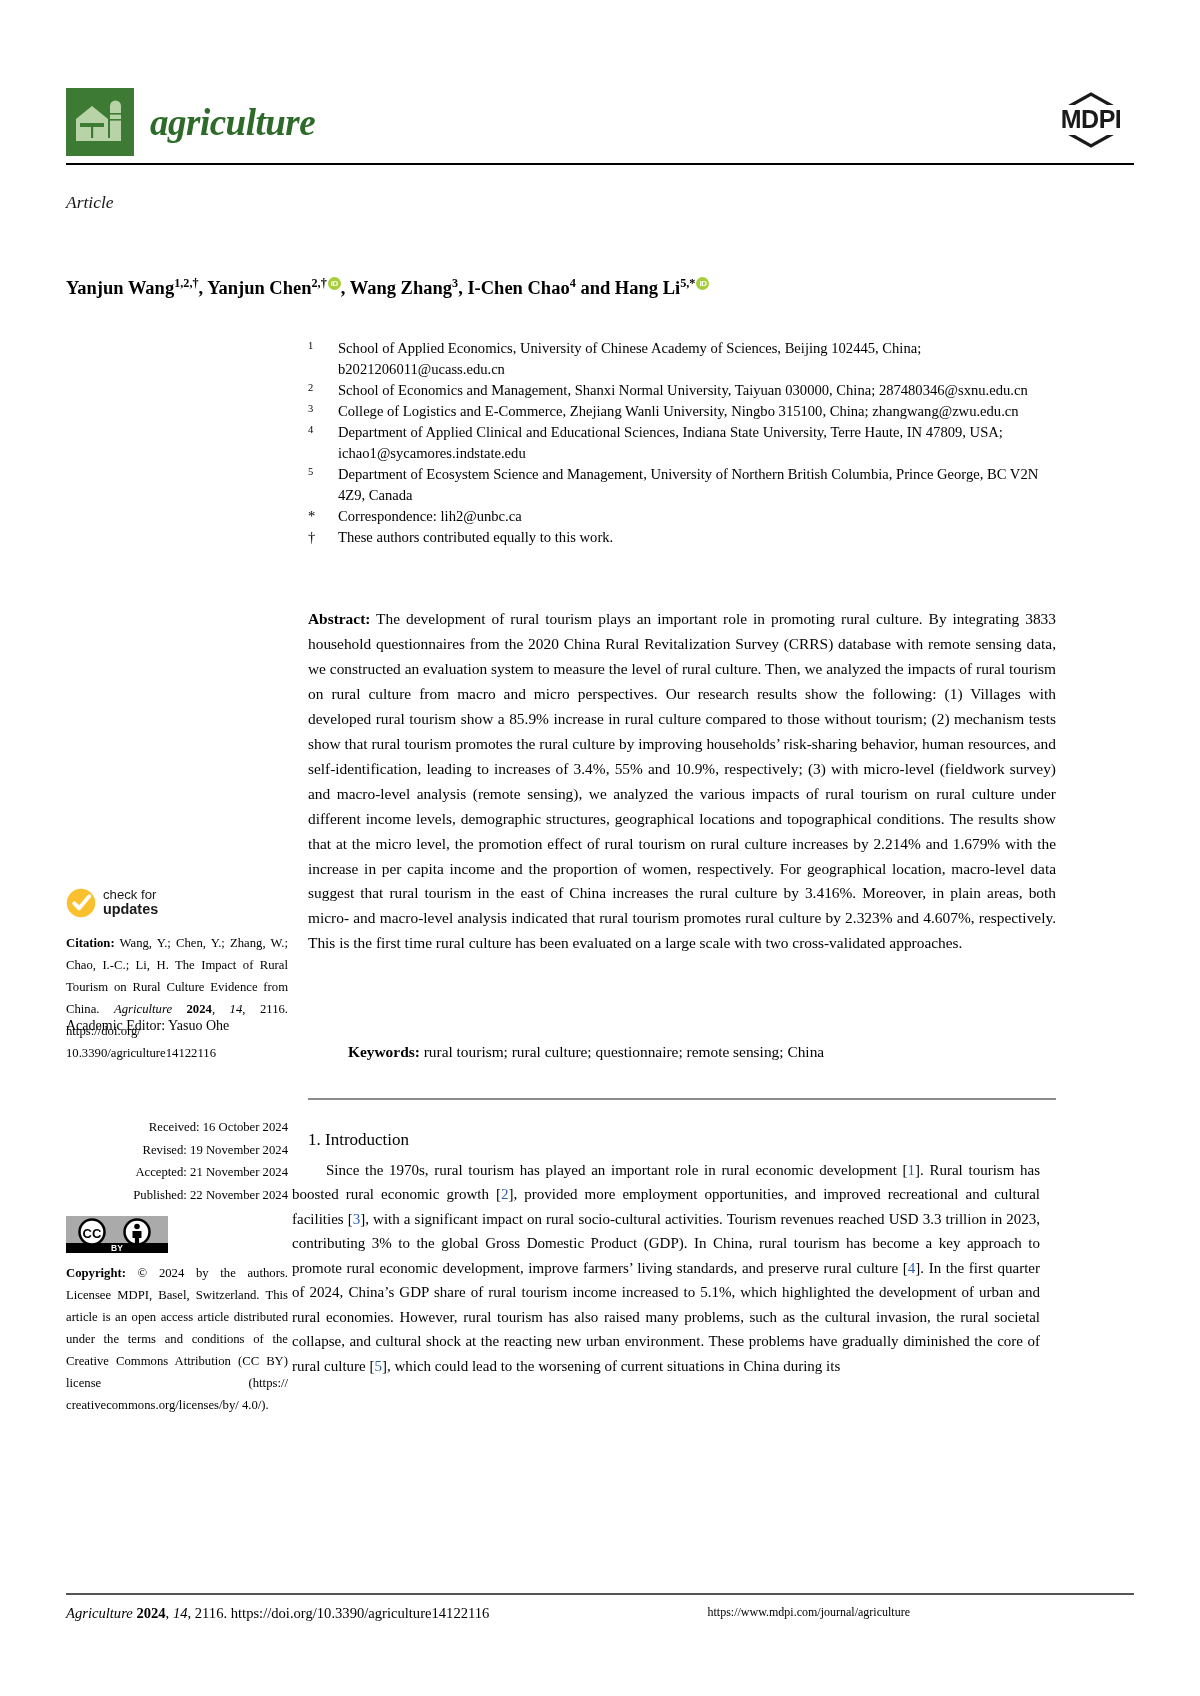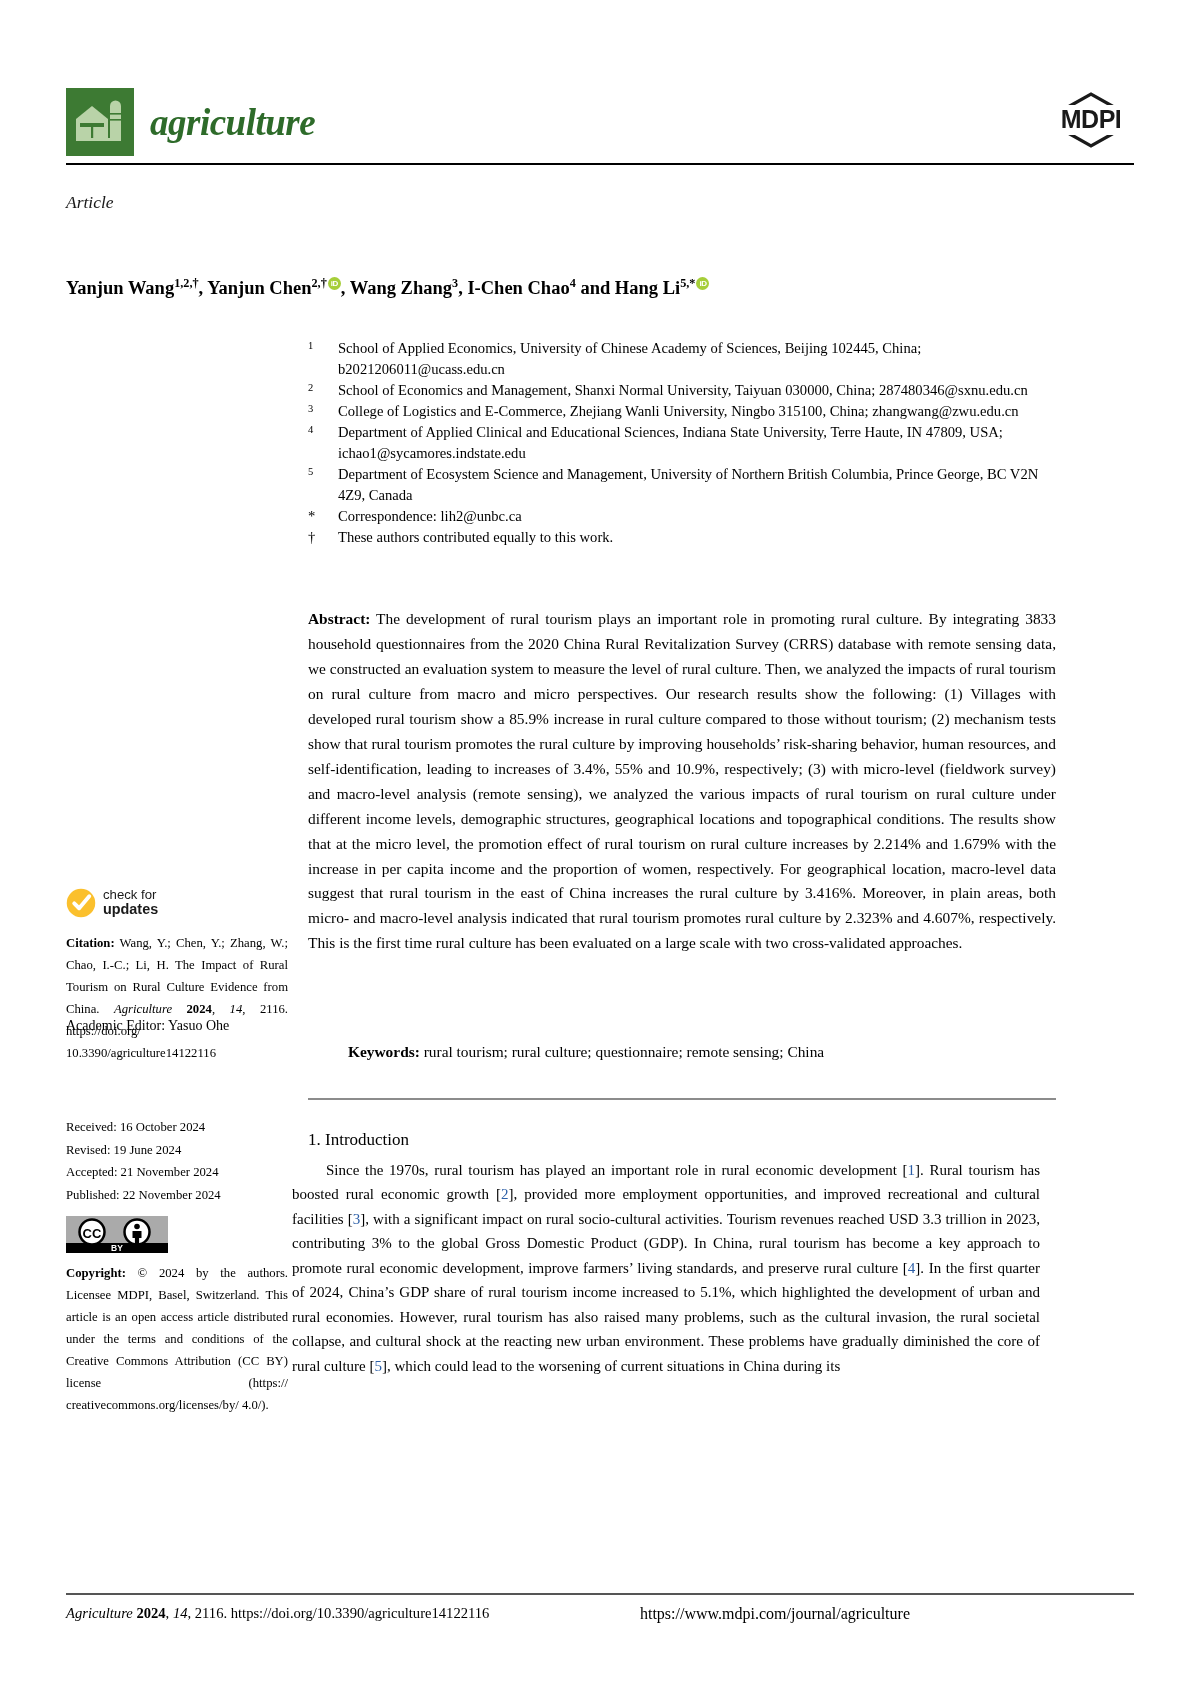--- a/index.html
+++ b/index.html
@@ -224,20 +224,21 @@
     width: 222px;
     font-size: 14px;
     line-height: 1.7;
   }
   .dates-box {
     position: absolute;
     left: 66px; top: 1116px;
     width: 222px;
     font-size: 12.7px;
     line-height: 1.78;
+    text-align: right;
   }
 
   .cc-badge {
     position: absolute;
     left: 66px; top: 1216px;
     width: 102px; height: 37px;
   }
 
   .copyright-box {
     position: absolute;
@@ -259,21 +260,21 @@
   .footer-left {
     position: absolute;
     left: 66px; top: 1605px;
     font-size: 14.6px;
   }
   .footer-left i { font-style: italic; }
   .footer-left b { font-weight: 700; }
   .footer-right {
     position: absolute;
     right: 66px; top: 1605px;
-    font-size: 16px;
+    font-size: 12px;
     padding-left: 48px;
   }
 </style>
 </head>
 <body>
 
 <div class="page">
 
   <div class="masthead">
     <div class="journal-logo-wrap">
@@ -383,21 +384,21 @@
     <b>Citation:</b>
     <span>Wang, Y.; Chen, Y.; Zhang, W.; Chao, I.-C.; Li, H. The Impact of Rural Tourism on Rural Culture Evidence from China. </span><i>Agriculture</i>
     <b>2024</b>, <i>14</i>, <span>2116.</span>
     <span>https://doi.org/ 10.3390/agriculture14122116</span>
   </div>
 
   <div class="editor-box">Academic Editor: Yasuo Ohe</div>
 
   <div class="dates-box">
     <div>Received: 16 October 2024</div>
-    <div>Revised: 19 June 2024</div>
+    <div>Revised: 19 November 2024</div>
     <div>Accepted: 21 November 2024</div>
     <div>Published: 22 November 2024</div>
   </div>
 
   <div class="cc-badge">
     <svg width="102" height="37" viewBox="0 0 102 37" aria-hidden="true">
       <rect x="0" y="0" width="102" height="37" fill="#aaaaaa"></rect>
       <rect x="0" y="27" width="102" height="10" fill="#000000"></rect>
       <circle cx="26" cy="16" r="12.5" fill="#ffffff"></circle>
       <circle cx="26" cy="16" r="12.5" fill="none" stroke="#000" stroke-width="2.5"></circle>

